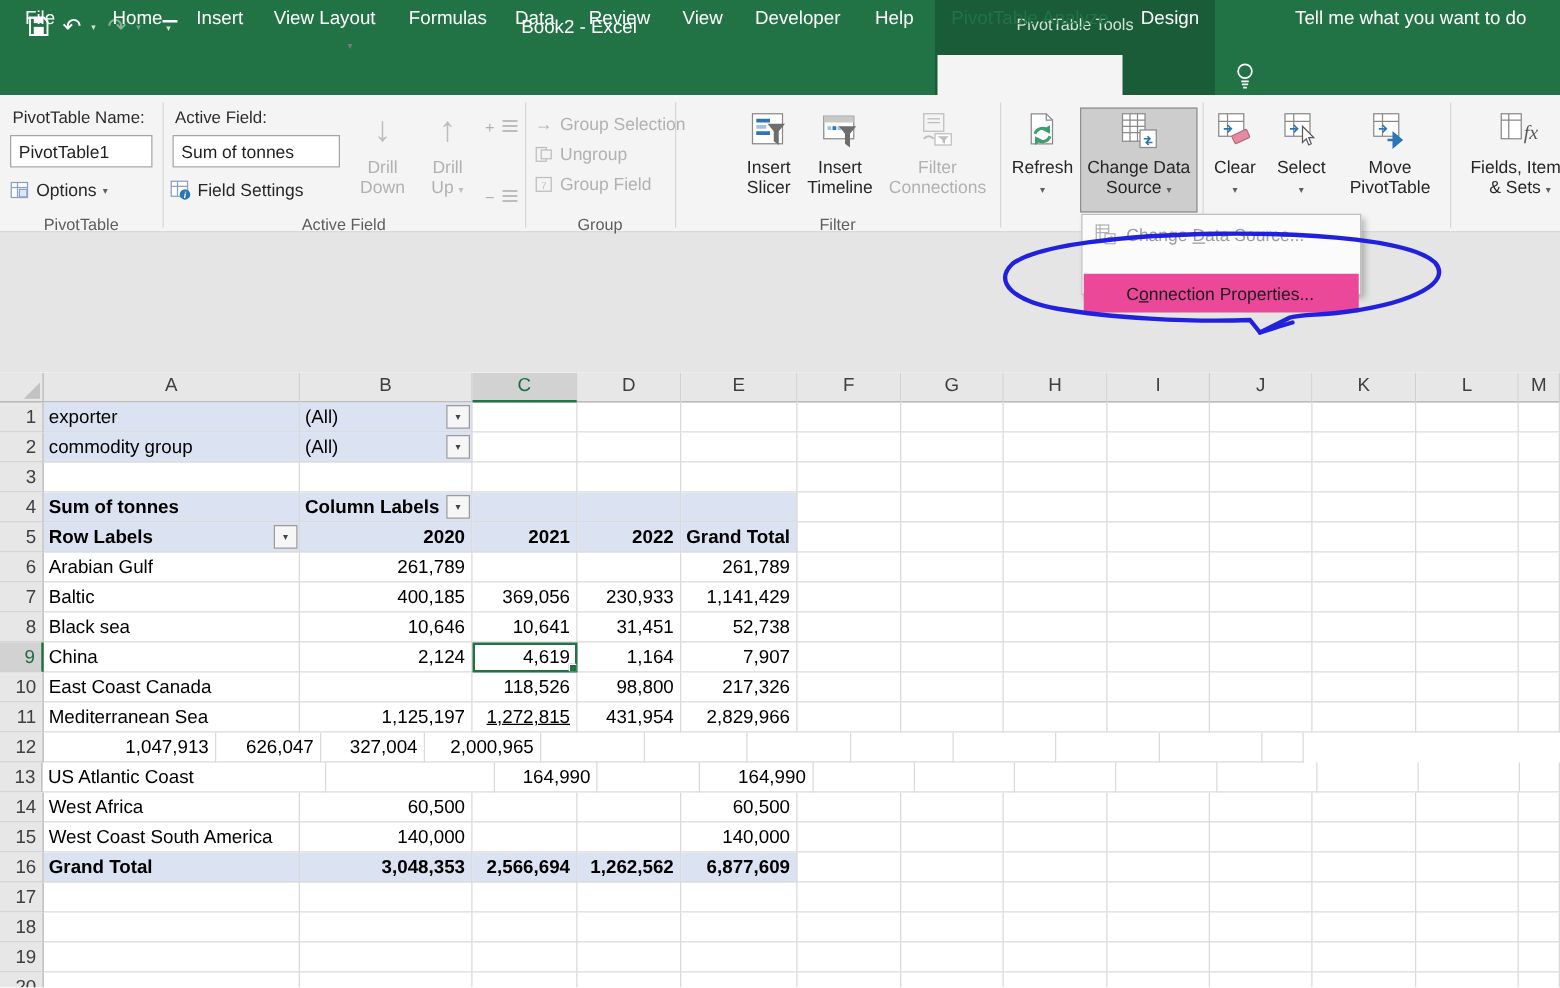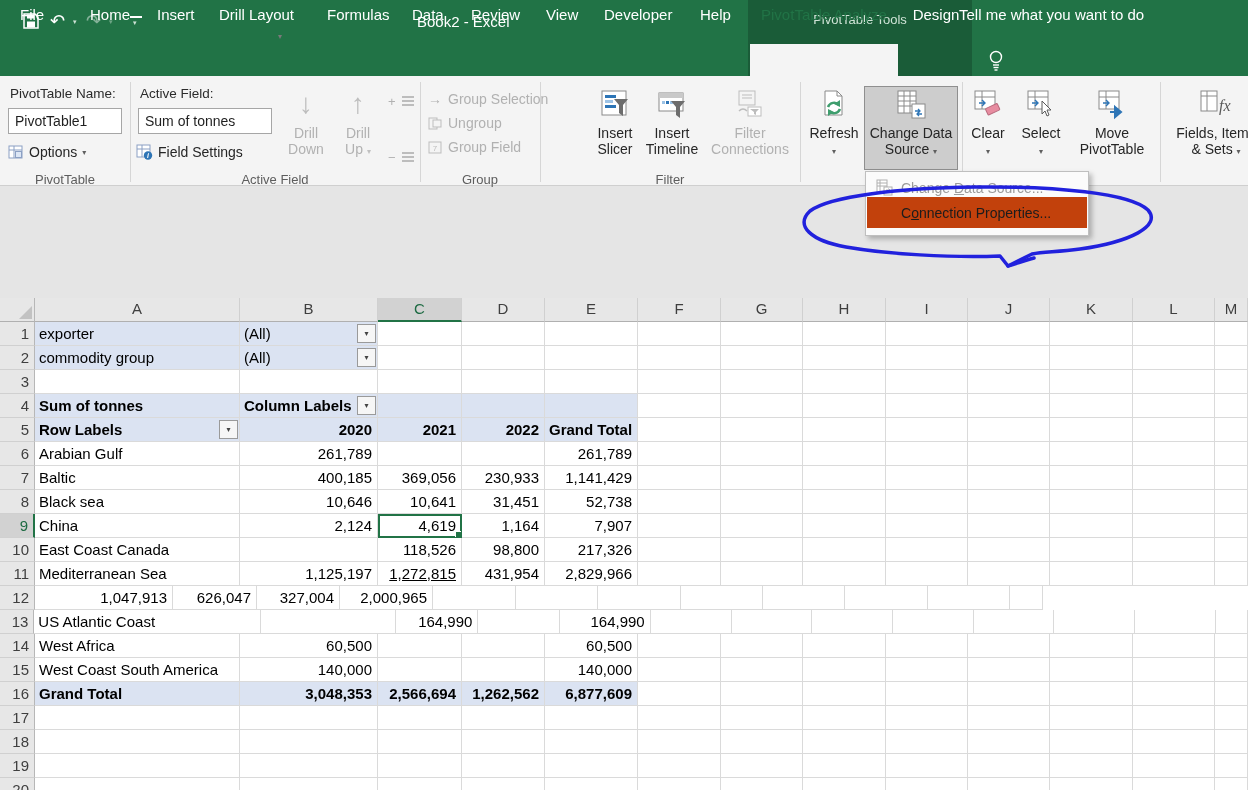--- a/index.html
+++ b/index.html
@@ -16,21 +16,21 @@
   .qat-chev { top:18px; color:#cfe3d6; font-size:7px; z-index:7; }
   .dim-qat { opacity:.45; }
 
   
   #tabrow { left:0; top:44px; width:1248px; height:32px; background:#217346; z-index:5; }
   .tab { position:absolute; top:6px; color:#fff; font-size:15px; z-index:8; white-space:nowrap; }
   #active-tab { left:750px; top:44px; width:148px; height:32px; background:#f4f4f4; z-index:7; }
   #active-tab-label { left:750px; width:148px; text-align:center; color:#217346; }
   #tab-design { left:900px; width:72px; text-align:center; }
   #tellme-bulb { left:988px; top:50px; z-index:8; }
-  #tellme-label { left:959px; }
+  #tellme-label { left:1036px; }
 
   
   #ribbon { left:0; top:76px; width:1248px; height:110px; background:#f4f4f4; border-bottom:1px solid #cfcfcf; z-index:5; }
   .gsep { position:absolute; top:6px; width:1px; height:100px; background:#d6d6d6; }
   .glabel { position:absolute; top:96px; font-size:13px; color:#5d5d5d; text-align:center; }
   .rlabel { position:absolute; font-size:13.5px; color:#2b2b2b; }
   .rinput { position:absolute; height:26px; background:#fff; border:1px solid #a6a6a6; font-size:14px; color:#1f1f1f; line-height:24px; padding-left:6px; white-space:nowrap; overflow:hidden; }
   .sbtn { position:absolute; height:24px; font-size:14px; color:#262626; display:flex; align-items:center; gap:5px; white-space:nowrap; }
   .bigbtn { position:absolute; top:11px; height:84px; text-align:center; font-size:14px; color:#262626; }
   .bigbtn .ic { height:36px; display:flex; align-items:flex-start; justify-content:center; padding-top:2px; }
@@ -54,21 +54,21 @@
   #fxbox .gray { color:#b3b3b3; font-size:15px; }
   #fxbox .fx { font-family:"Liberation Serif","DejaVu Serif",serif; font-style:italic; font-size:16px; color:#3f3f3f; }
   #fml { left:478px; top:22px; width:770px; height:75px; font-size:14px; color:#333; padding:4px 0 0 12px; }
 
   
   #menu { left:865px; top:171px; width:224px; height:65px; background:#fbfbfb; border:1px solid #bfbfbf; box-shadow:3px 3px 5px rgba(0,0,0,.25); z-index:40; }
   .mitem { position:absolute; left:1px; width:220px; height:31px; display:flex; align-items:center; font-size:14px; }
   .mitem .mic { width:34px; display:flex; justify-content:center; }
   .accel { text-decoration:underline; }
   #mitem-1 { top:0; color:#9b9b9b; }
-  #mitem-2 { top:25px; background:#c2410c; color:#1c1c1c; }
+  #mitem-2 { top:47px; background:#ec4899; color:#1c1c1c; }
 
   
   #annotation { left:0; top:0; z-index:50; pointer-events:none; }
 
   
   #sheet { left:0; top:298px; width:1248px; height:492px; overflow:hidden; background:#fff; font-size:15px; z-index:3; }
   .srow { display:flex; height:24px; }
   .corner { width:35px; background:#e7e7e7; border-right:1px solid #b7b7b7; border-bottom:1px solid #b0b0b0; position:relative; }
   .corner::after { content:""; position:absolute; right:2px; bottom:2px; border-left:13px solid transparent; border-bottom:13px solid #c2c2c2; }
   .ch { background:#e7e7e7; border-right:1px solid #d0d0d0; border-bottom:1px solid #b0b0b0; text-align:center; color:#3f3f3f; line-height:22px; }
@@ -100,21 +100,21 @@
 <div class="abs" style="left:130px;top:16px;width:12px;border-top:2px solid #fff;z-index:7"></div>
 <span class="abs qat-chev" style="left:133px;top:19px">▾</span>
 <div class="abs" id="doc-title">Book2 - Excel</div>
 <div class="abs" id="ctx-title">PivotTable Tools</div>
 
 <div class="abs" id="tabrow"></div>
 <div class="abs" id="active-tab"></div>
 <span class="tab" style="left:20px">File</span>
 <span class="tab" style="left:90px">Home</span>
 <span class="tab" style="left:157px">Insert</span>
-<span class="tab" style="left:219px">Drill Layout</span>
+<span class="tab" style="left:219px">View Layout</span>
 <span class="tab" style="left:327px">Formulas</span>
 <span class="tab" style="left:412px">Data</span>
 <span class="tab" style="left:471px">Review</span>
 <span class="tab" style="left:546px">View</span>
 <span class="tab" style="left:604px">Developer</span>
 <span class="tab" style="left:700px">Help</span>
 <span class="tab" id="active-tab-label">PivotTable Analyze</span>
 <span class="tab" id="tab-design">Design</span>
 <svg class="abs" id="tellme-bulb" width="16" height="22" viewBox="0 0 16 22">
     <circle cx="8" cy="7" r="5.5" fill="none" stroke="#fff" stroke-width="1.4"></circle>

